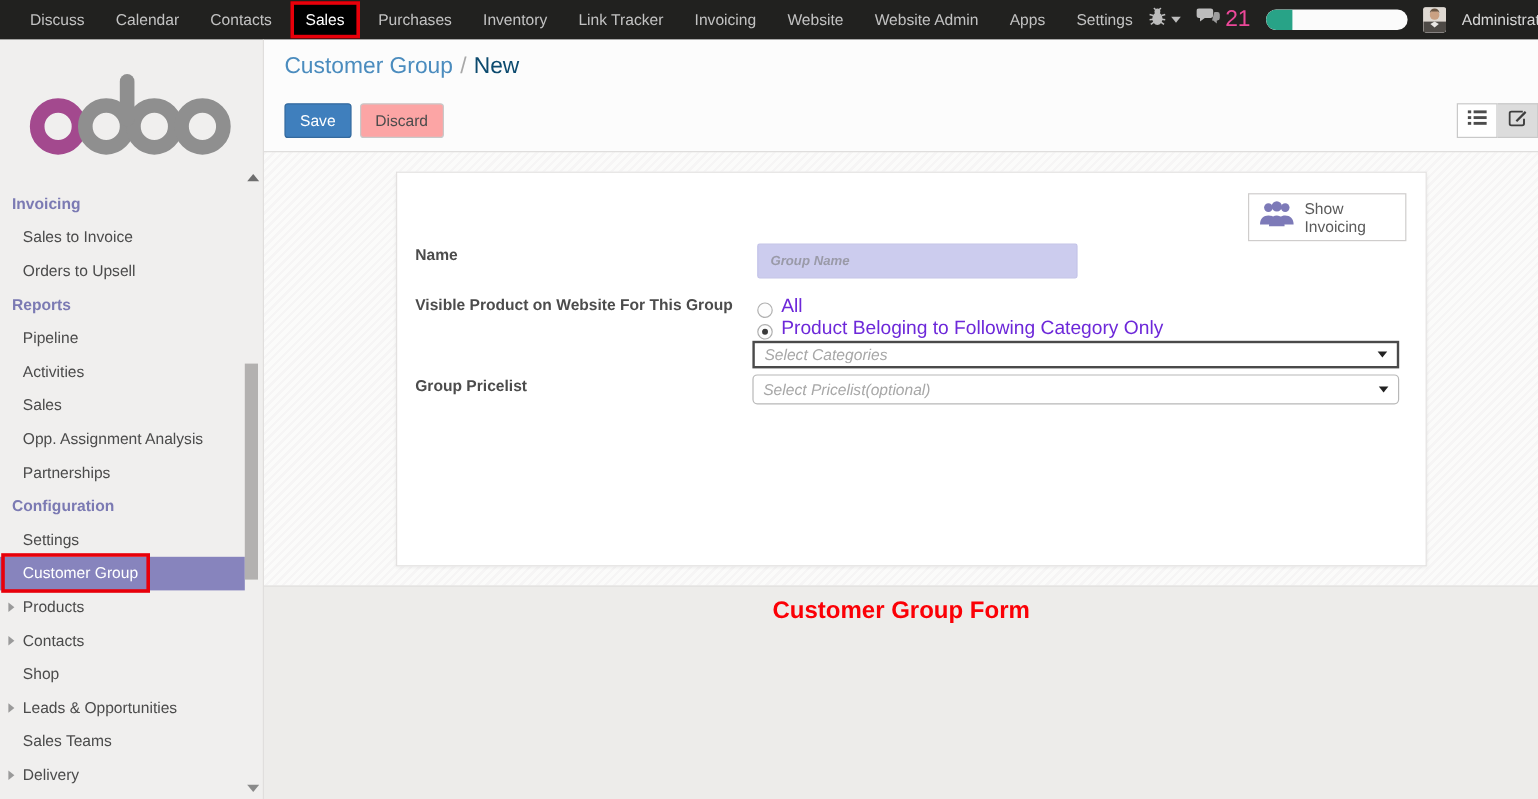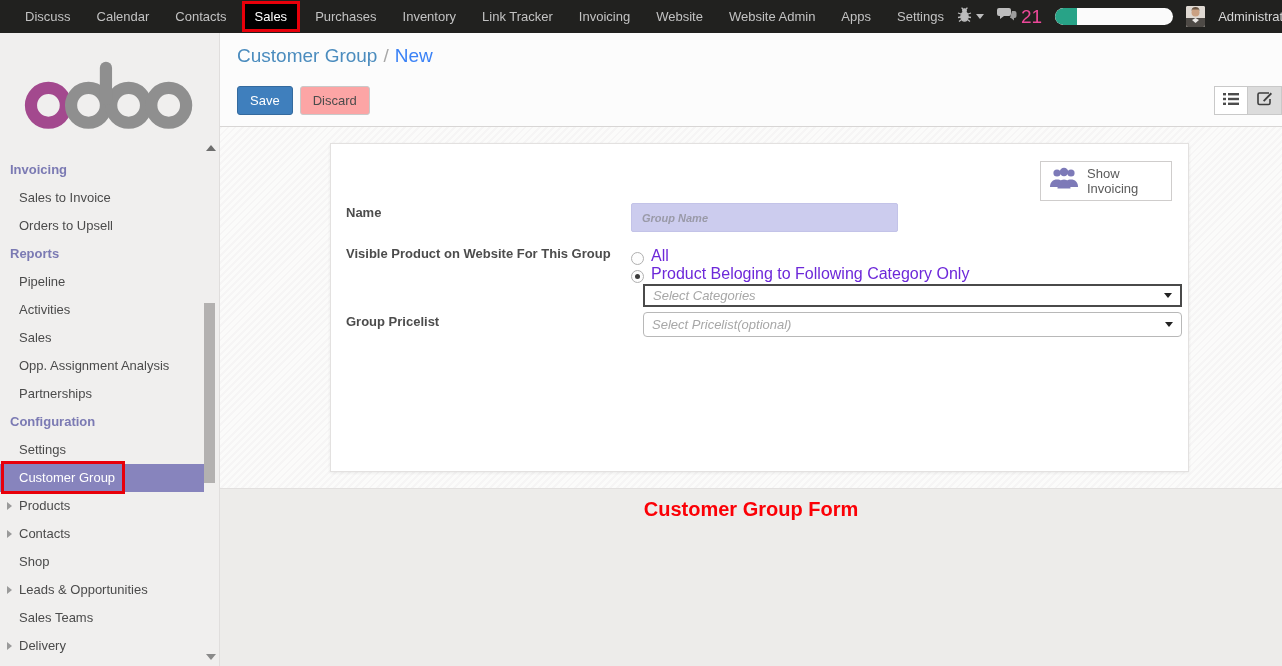--- a/index.html
+++ b/index.html
@@ -51,21 +51,21 @@
   .scroll-thumb { position:absolute; left:1px; top:170px; width:11px; height:180px;
     background:#b3b1b0; cursor:pointer; }
 
   
   .content { position:absolute; left:220px; top:33px; width:1062px; height:633px; }
   .control-panel { position:relative; width:100%; height:94px; background:#fcfcfc;
     border-bottom:1px solid #d8d6d5; }
   .breadcrumb { position:absolute; left:17px; top:12px; font-size:19px; }
   .bc-link { color:#4b8cbe; cursor:pointer; }
   .bc-sep { color:#a8a8a8; padding:0 6px; }
-  .bc-current { color:#3b82f6;text-align:center; }
+  .bc-current { color:#0c4a6e;text-align:center; }
   .cp-buttons { position:absolute; left:17px; top:53px; display:flex; gap:7px; }
   .btn { font-size:13px; height:29px; padding:0 12px; border-radius:3px; cursor:pointer;
     display:flex; align-items:center; font-family:"Liberation Sans", sans-serif; }
   .btn-save { background:#3f7fbd; border:1px solid #346a9e; color:#fff; }
   .btn-discard { background:#fca5a5; border:1px solid #c9c9c9; color:#4c4c4c; }
   .view-switcher { position:absolute; right:0; top:53px; display:flex; }
   .vs-btn { width:34px; height:29px; border:1px solid #c9c9c9; background:#fff;
     display:flex; align-items:center; justify-content:center; cursor:pointer; }
   .vs-btn + .vs-btn { border-left:none; }
   .vs-btn.active { background:#dcdcdc; }
@@ -87,21 +87,21 @@
     background:#ccccee; border:1px solid #c3c3e8; border-radius:2px; padding:0 10px;
     font-size:11px; font-style:italic; font-weight:bold; color:#555;
     font-family:"Liberation Sans", sans-serif; }
   .name-input::placeholder { color:#9a9aa8; opacity:1; }
   .radio-row { position:absolute; left:300px; display:flex; align-items:flex-end; gap:7px;
     font-size:16px; color:#6d28d9; cursor:pointer; }
   .radio { width:13px; height:13px; border-radius:50%; border:1px solid #b0b0b0;
     background:#fdfdfd; position:relative; }
   .radio.checked::after { content:""; position:absolute; left:3px; top:3px;
     width:5px; height:5px; border-radius:50%; background:#3b3b3b; }
-  .select-box { position:absolute; left:312px; height:23px; width:539px; background:#fff;
+  .select-box { position:absolute; left:296px; height:23px; width:539px; background:#fff;
     display:flex; align-items:center; padding:0 8px; cursor:pointer; }
   .select-cats { top:140px; border:2px solid #4a4a4a; }
   .select-price { top:168px; height:25px; border:1px solid #b8b8b8; border-radius:4px; }
   .select-ph { font-size:13px; font-style:italic; color:#a7a7a7; flex:1;
     white-space:nowrap; overflow:hidden; }
   .select-caret { width:0; height:0; border-left:4px solid transparent;
     border-right:4px solid transparent; border-top:5px solid #222; }
 
   .caption { position:absolute; left:0; top:9px; width:100%; text-align:center;
     font-size:20px; font-weight:bold; color:#fb0006; }

